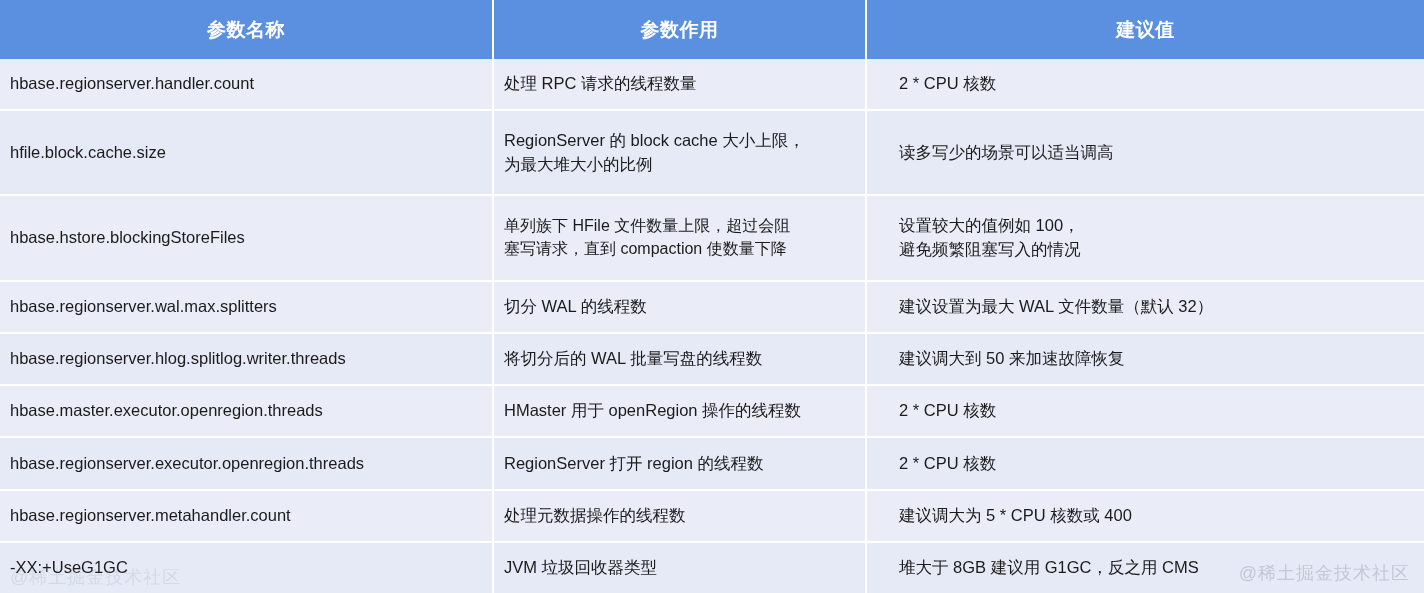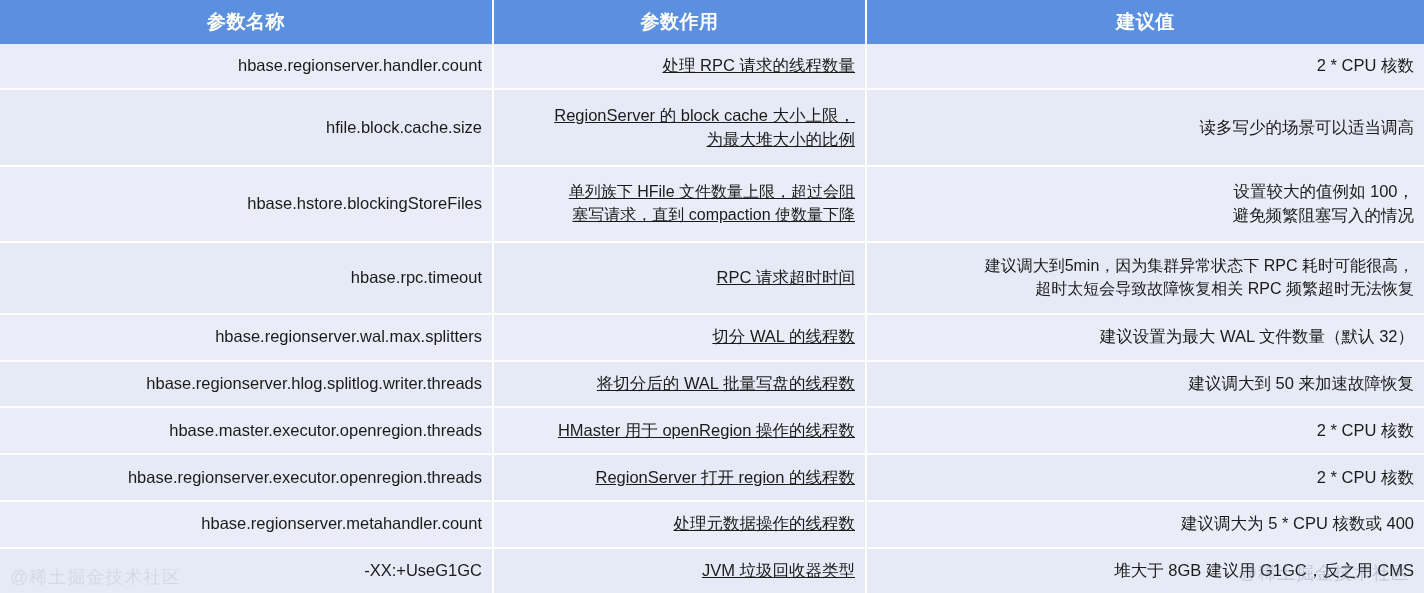--- a/index.html
+++ b/index.html
@@ -25,58 +25,58 @@
     border-collapse: collapse;
     table-layout: fixed;
   }
 
   
   col.c1 { width: 493px; }
   col.c2 { width: 373px; }
   col.c3 { width: 558px; }
 
   
-  thead tr { height: 44px; }
+  thead tr { height: 59px; }
 
   th.head-cell {
     background: #5b8fdf;
     color: #ffffff;
     font-size: 19px;
     font-weight: bold;
     text-align: center;
     vertical-align: middle;
     border-right: 2px solid #ffffff;
     letter-spacing: 0.5px;
     padding: 0 6px;
   }
   th.head-cell:last-child { border-right: none; margin-top: 8px; }
 
   
   td.body-cell {
-    text-align: right;
+    text-align: left;
     vertical-align: middle;
     color: #1b1b1b;
     font-size: 16.5px;
     line-height: 1.45;
     padding: 6px 10px;
     border-right: 2px solid #ffffff;
     border-bottom: 2px solid #ffffff;
     background: #e8ebf7;
     white-space: pre-line;
   }
   td.body-cell:last-child { border-right: none; }
 
   tbody tr.row-odd td.body-cell  { background: #eaedf8; }
   tbody tr.row-even td.body-cell { background: #e6eaf6; }
 
   tbody tr:last-child td.body-cell { border-bottom: none; margin-left: 48px; }
 
   
   td.cell-name { font-size: 16.5px; }
-  td.cell-desc { font-size: 16.5px; text-decoration: underline; }
+  td.cell-desc { font-size: 16.5px; }
   td.cell-value { font-size: 16.5px; padding-left: 32px; }
 
   
   td.tight { font-size: 16px; line-height: 1.4; }
 
   
   .watermark {
     position: absolute;
     color: rgba(120, 128, 150, 0.32);
     font-size: 18px;
@@ -124,26 +124,20 @@
       </tr>
 
       <tr class="row-odd">
         <td class="body-cell cell-name">hbase.hstore.blockingStoreFiles</td>
         <td class="body-cell cell-desc tight">单列族下 HFile 文件数量上限，超过会阻
 塞写请求，直到 compaction 使数量下降</td>
         <td class="body-cell cell-value">设置较大的值例如 100，
 避免频繁阻塞写入的情况</td>
       </tr>
 
-      <tr class="row-even">
-        <td class="body-cell cell-name">hbase.rpc.timeout</td>
-        <td class="body-cell cell-desc">RPC 请求超时时间</td>
-        <td class="body-cell cell-value tight">建议调大到5min，因为集群异常状态下 RPC 耗时可能很高，
-超时太短会导致故障恢复相关 RPC 频繁超时无法恢复</td>
-      </tr>
 
       <tr class="row-odd">
         <td class="body-cell cell-name">hbase.regionserver.wal.max.splitters</td>
         <td class="body-cell cell-desc">切分 WAL 的线程数</td>
         <td class="body-cell cell-value">建议设置为最大 WAL 文件数量（默认 32）</td>
       </tr>
 
       <tr class="row-even">
         <td class="body-cell cell-name">hbase.regionserver.hlog.splitlog.writer.threads</td>
         <td class="body-cell cell-desc">将切分后的 WAL 批量写盘的线程数</td>

